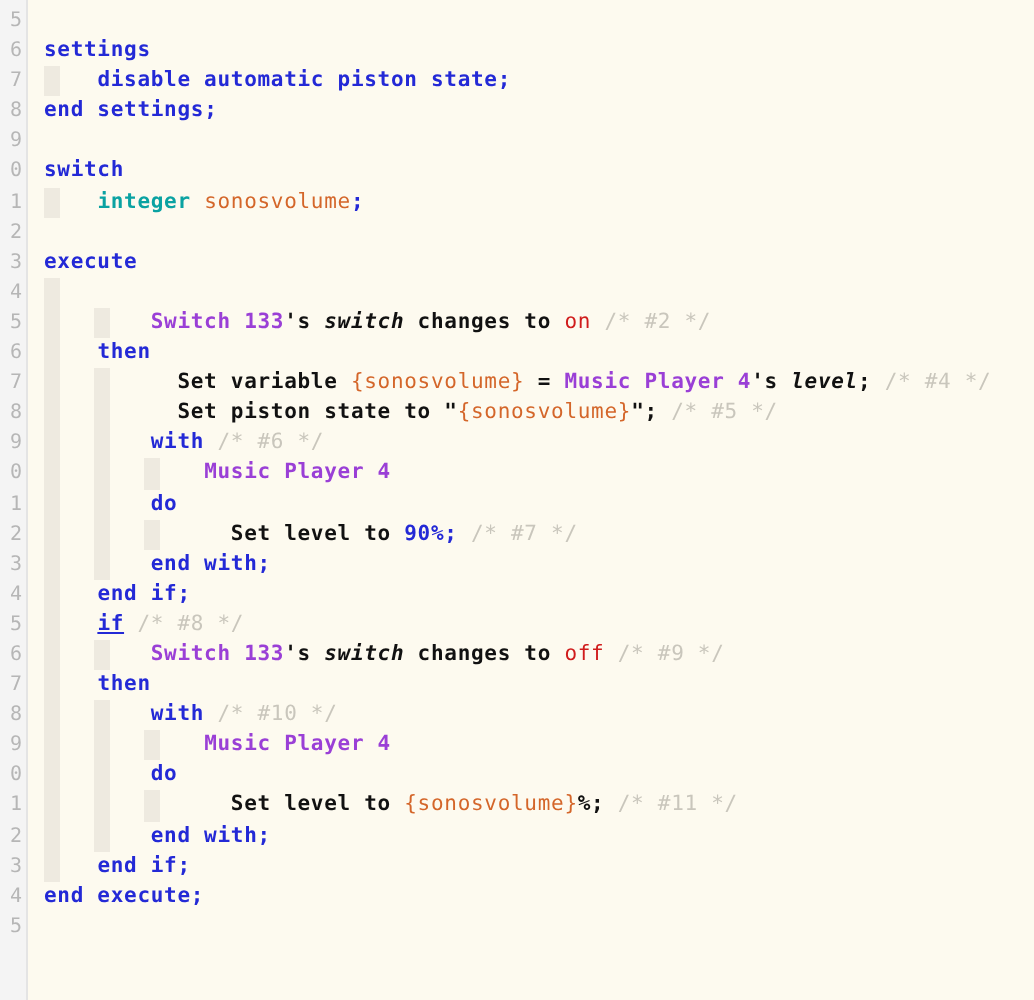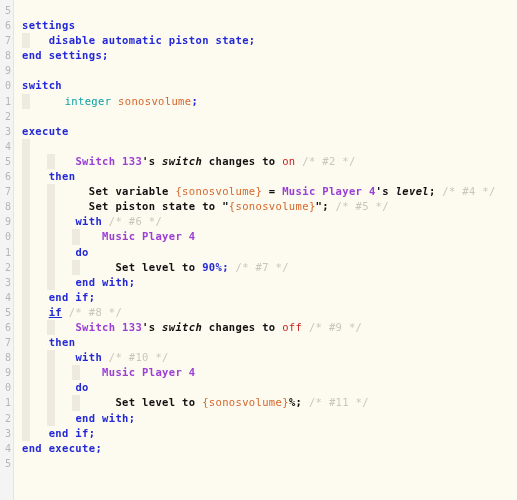--- a/index.html
+++ b/index.html
@@ -89,21 +89,21 @@
 
   
   .kw      { color: #2329d6; font-weight: bold; }
   .kwu     { color: #2329d6; font-weight: bold; text-decoration: underline; }
   .dev     { color: #9a3fd6; font-weight: bold; }
   .attr    { color: #111111; font-style: italic; font-weight: bold; }
   .plain   { color: #111111; font-weight: bold; }
   .val     { color: #d01c1c; font-weight: normal; }
   .num     { color: #2329d6; font-weight: bold; }
   .var     { color: #d4662a; font-weight: normal; margin-top: 12px; }
-  .type    { color: #0aa2a2; font-weight: normal; margin-left: 16px; }
+  .type    { color: #0aa2a2; font-weight: bold; }
   .cmt     { color: #c9c6bc; }
   .punct   { color: #2329d6; font-weight: bold; }
 </style>
 </head>
 <body>
 
 <div id="editor">
 
   <div class="gutter">
       <div class="lineno">5</div>

